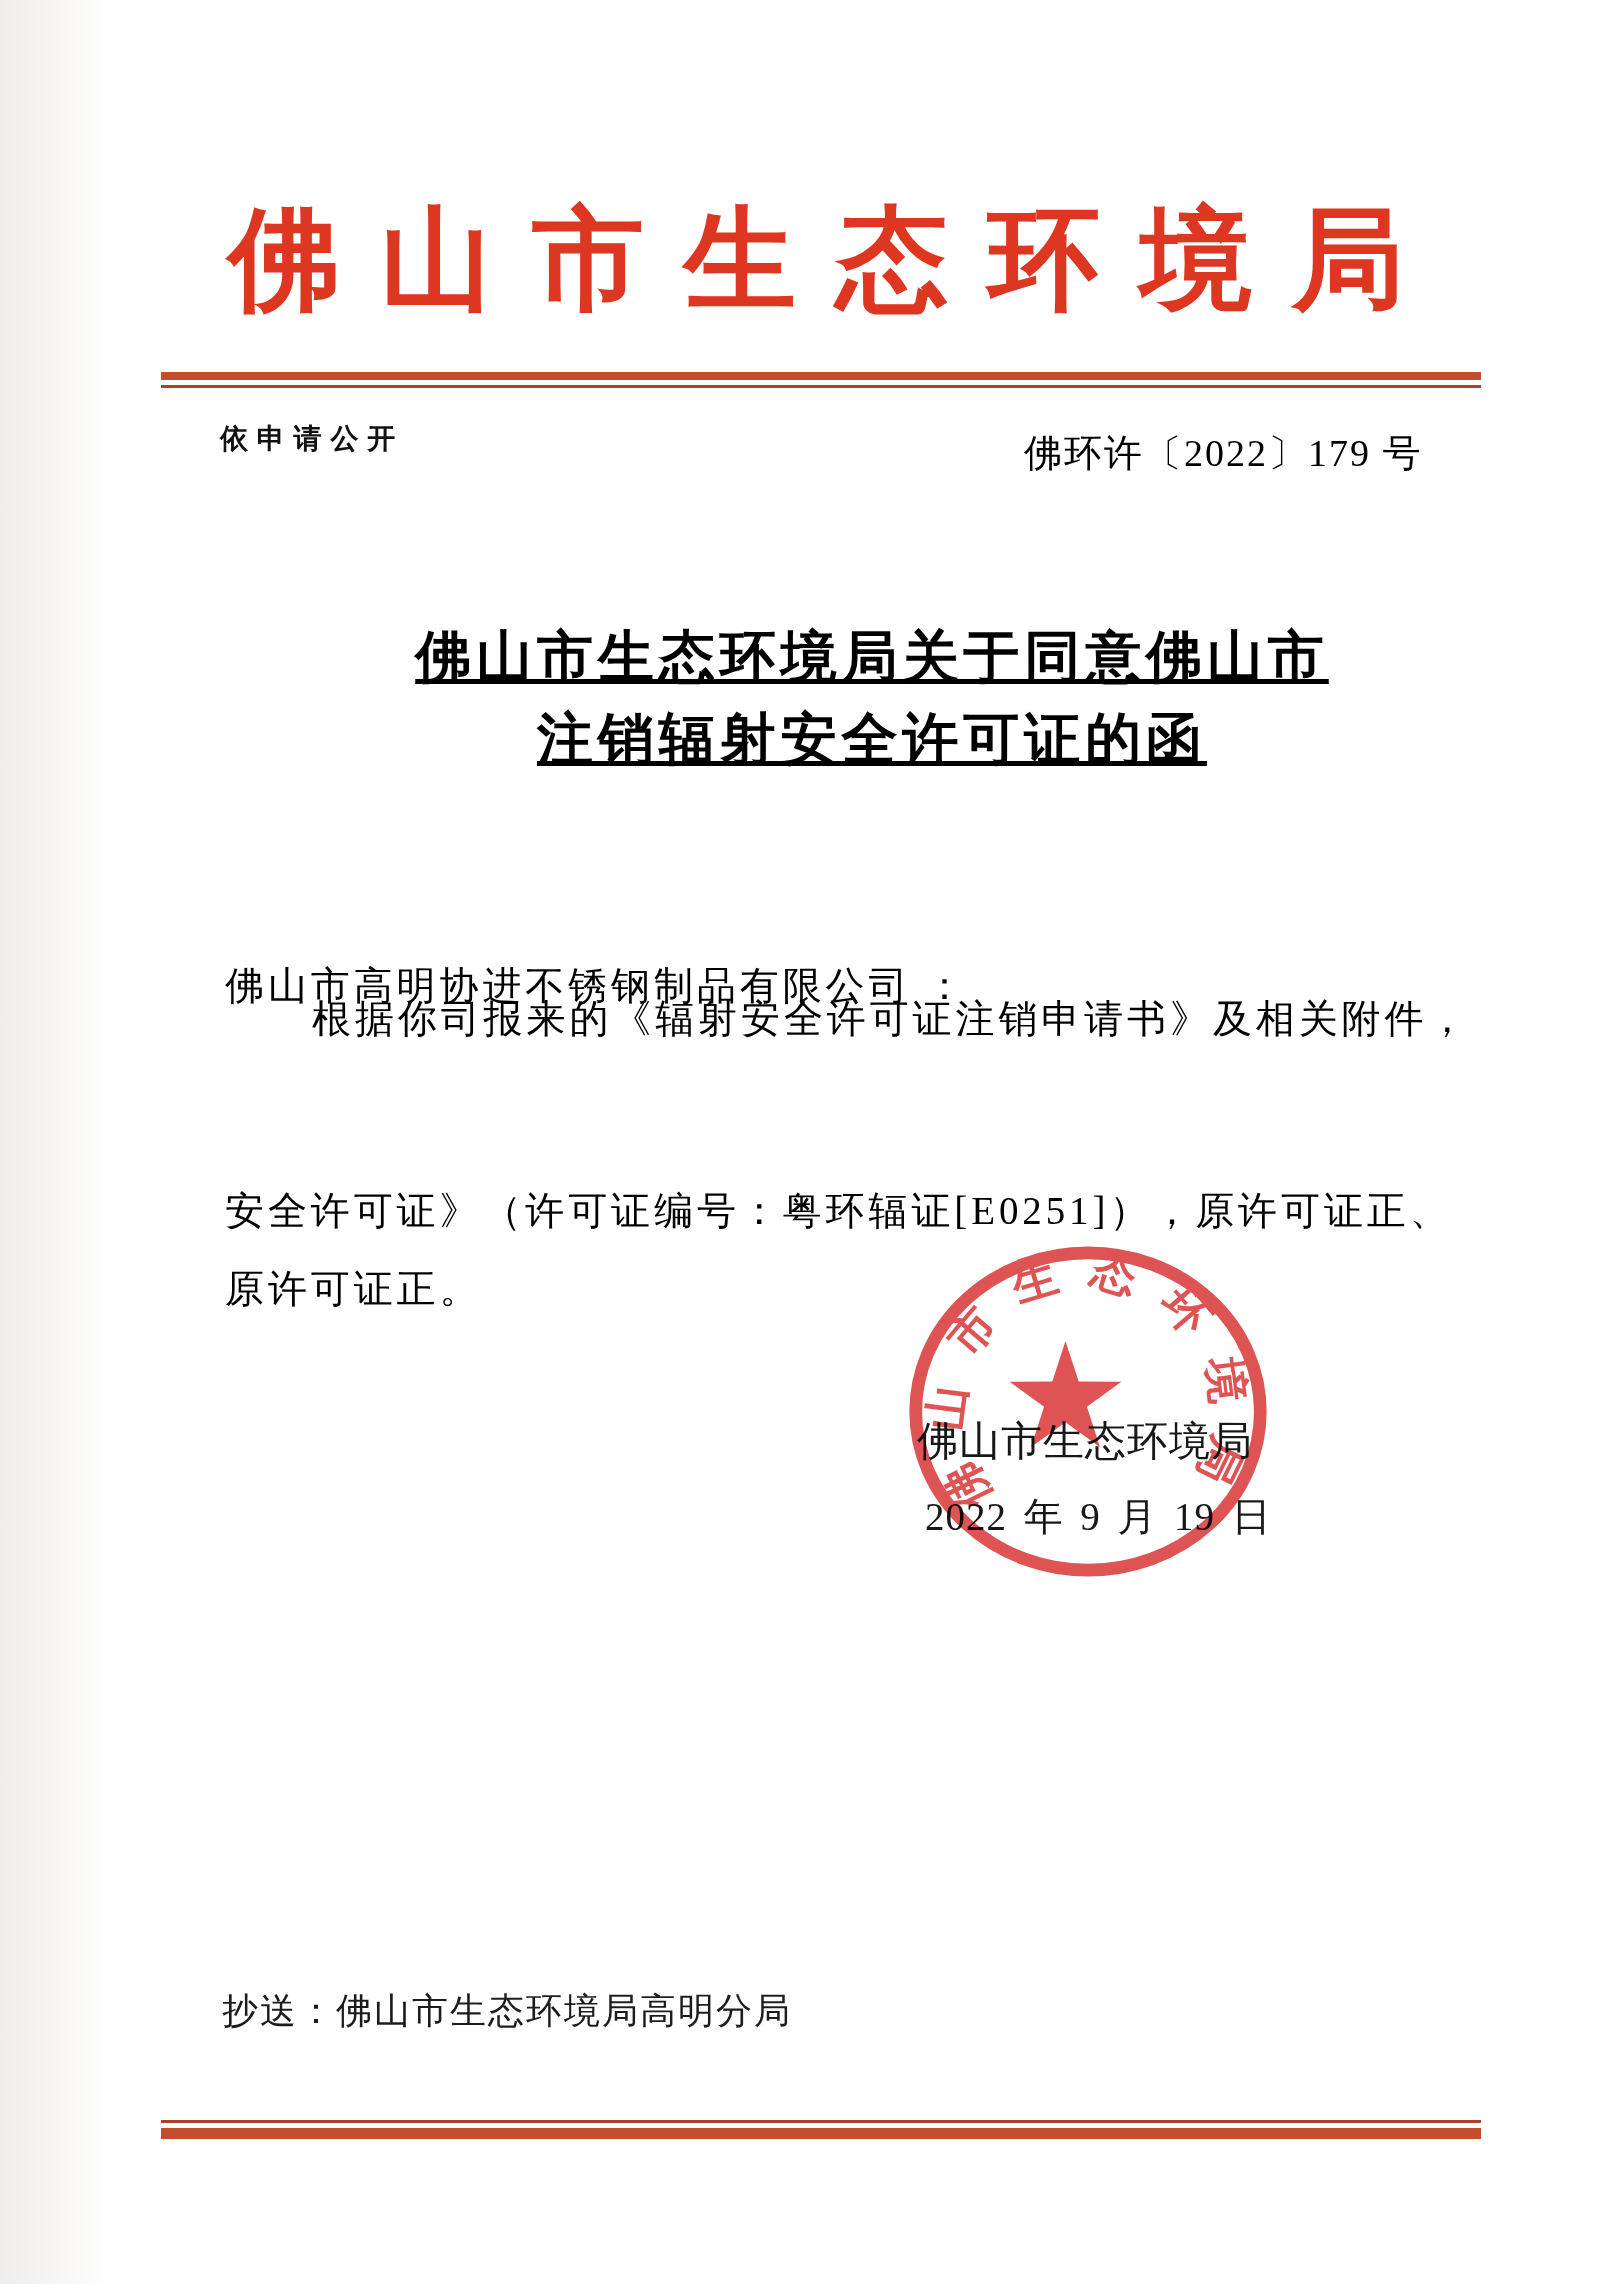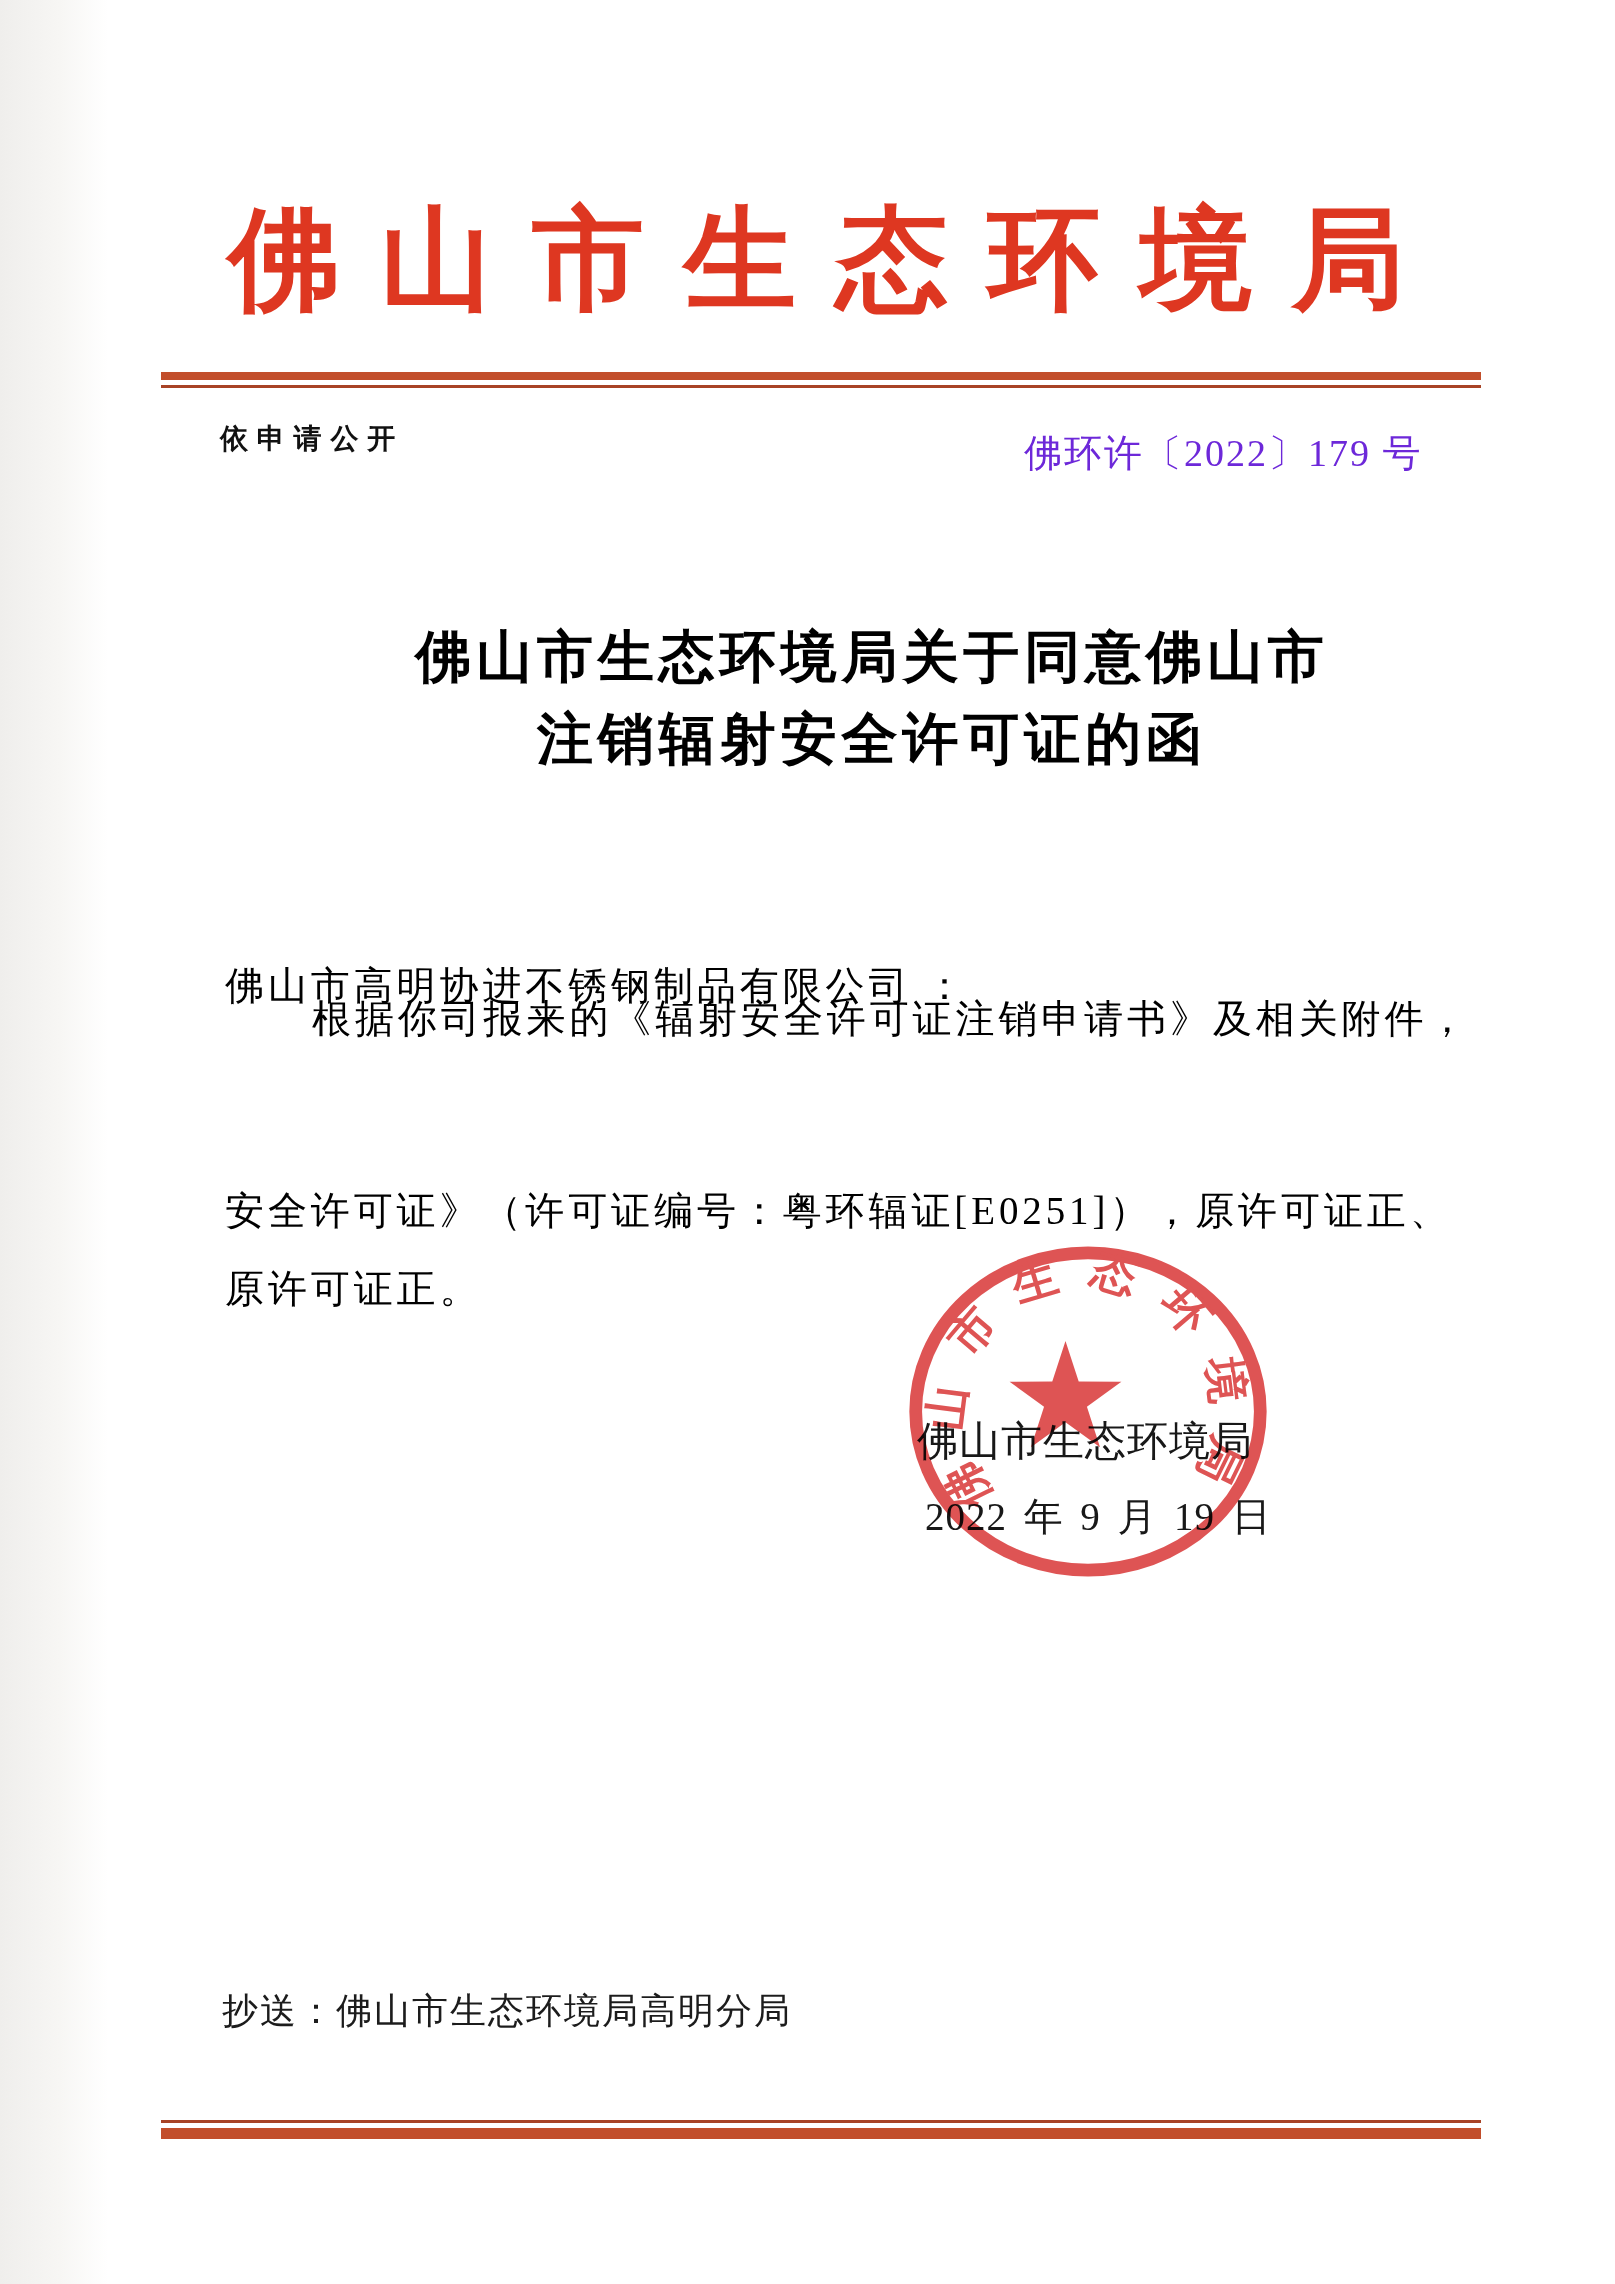--- a/index.html
+++ b/index.html
@@ -29,29 +29,29 @@
   .rule-bottom-thick{top:2128px;height:10.8px;background:#c24e2b;}
   .disclosure{
     position:absolute;left:220px;top:420px;
     font-size:28px;font-weight:bold;letter-spacing:8.8px;
     color:#111;
     font-family:"Liberation Sans","DejaVu Sans",sans-serif;
     white-space:nowrap;
   }
   .doc-number{
     position:absolute;left:1024px;top:428px;
-    font-size:38px;letter-spacing:2px;white-space:nowrap;color:#6d28d9;
+    font-size:38px;letter-spacing:2px;white-space:nowrap;color:#000000;
   }
   .doc-title{
     position:absolute;left:225px;top:616px;width:1294px;
     text-align:center;font-size:56px;font-weight:bold;
     line-height:82px;letter-spacing:4.9px;color:#000;
     white-space:nowrap;
   }
-  .doc-title span{display:block;}
+  .doc-title span{display:block;text-decoration:underline;}
   .body-line{
     position:absolute;left:225px;
     font-size:39px;letter-spacing:3.9px;white-space:nowrap;color:#000000;
   }
   .salutation{top:959px;}
   .pline1{top:992px;left:312px;}
   .pline2{top:1105px;}
   .pline3{top:1184px;}
   .pline4{top:1262px;}
   .sig-org{

